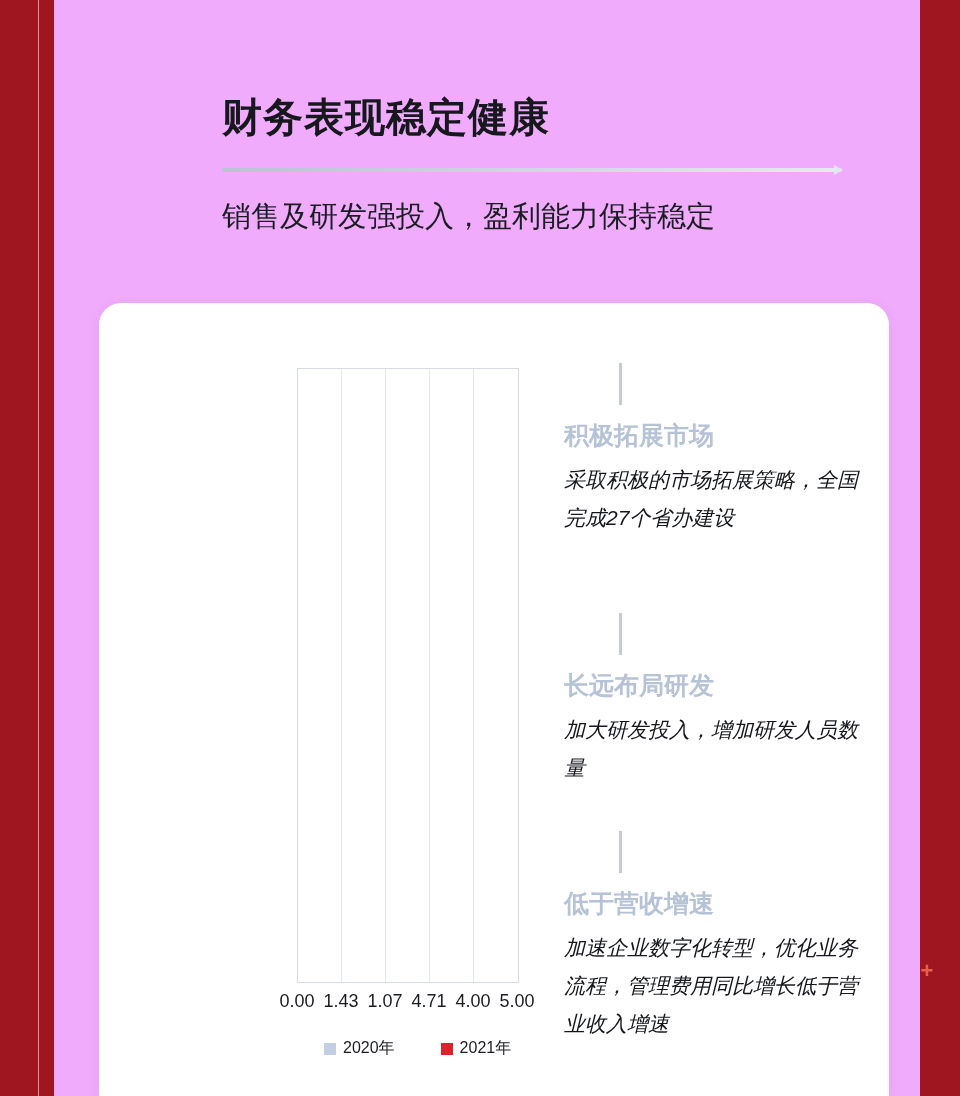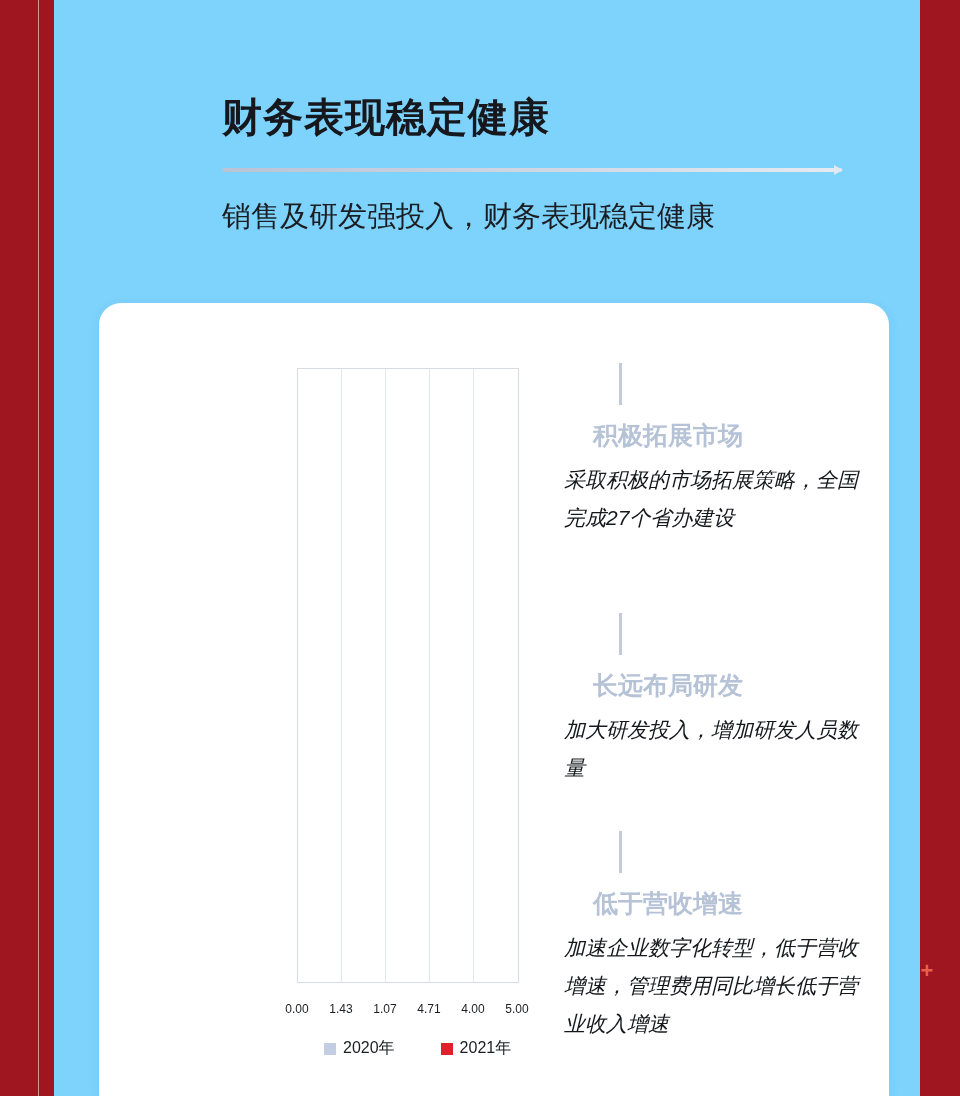--- a/index.html
+++ b/index.html
@@ -35,21 +35,21 @@
     text-align: center;
     font-weight: 700;
   }
   
   .panel {
     position: absolute;
     left: 54px;
     top: 0;
     width: 866px;
     height: 1096px;
-    background: #7dd3fc;
+    background: #f0abfc;
   }
   .panel-inner {
     position: relative;
     width: 100%;
     height: 100%;
   }
   .title {
     position: absolute;
     left: 168px;
     top: 90px;
@@ -142,22 +142,22 @@
   }
   .xaxis {
     position: absolute;
     left: 110px;
     top: 632px;
     width: 280px;
     height: 22px;
   }
   .xtick {
     position: absolute;
-    top: 12px;
-    font-size: 12px;
+    top: 1px;
+    font-size: 18px;
     color: #1B1D22;
     transform: translateX(-50%);
     white-space: nowrap;
   }
   .legend {
     position: absolute;
     left: 145px;
     top: 680px;
     display: flex;
     align-items: center;
@@ -196,21 +196,20 @@
     background: #C3CBDA;
   }
   .note-head {
     position: absolute;
     left: 10px;
     top: 56px;
     font-size: 25px;
     font-weight: 700;
     color: #B6C2D6;
     white-space: nowrap;
-    margin-left: 29px;
   }
   .note-body {
     position: absolute;
     left: 10px;
     top: 98px;
     width: 310px;
     font-size: 21px;
     line-height: 38px;
     color: #15171C;
     font-style: italic;
@@ -219,21 +218,21 @@
 </head>
 <body>
 
 <div class="frame-rule"></div>
 <div class="plus-mark">+</div>
 
 <div class="panel">
   <div class="panel-inner">
     <div class="title">财务表现稳定健康</div>
     <div class="title-underline"></div>
-    <div class="subtitle">销售及研发强投入，财务表现稳定健康</div>
+    <div class="subtitle">销售及研发强投入，盈利能力保持稳定</div>
 
     <div class="card">
 
       <div class="chart-wrap">
 
         <div class="plot">
           <div class="gridline" style="left:43px"></div>
           <div class="gridline" style="left:87px"></div>
           <div class="gridline" style="left:131px"></div>
           <div class="gridline" style="left:175px"></div>
@@ -273,19 +272,19 @@
           <div class="note-body">采取积极的市场拓展策略，全国完成27个省办建设</div>
         </div>
         <div class="note" style="top:250px">
           <div class="note-tick"></div>
           <div class="note-head">长远布局研发</div>
           <div class="note-body">加大研发投入，增加研发人员数量</div>
         </div>
         <div class="note" style="top:468px">
           <div class="note-tick"></div>
           <div class="note-head">低于营收增速</div>
-          <div class="note-body">加速企业数字化转型，低于营收增速，管理费用同比增长低于营业收入增速</div>
+          <div class="note-body">加速企业数字化转型，优化业务流程，管理费用同比增长低于营业收入增速</div>
         </div>
       </div>
 
     </div>
   </div>
 </div>
 
 </body></html>

